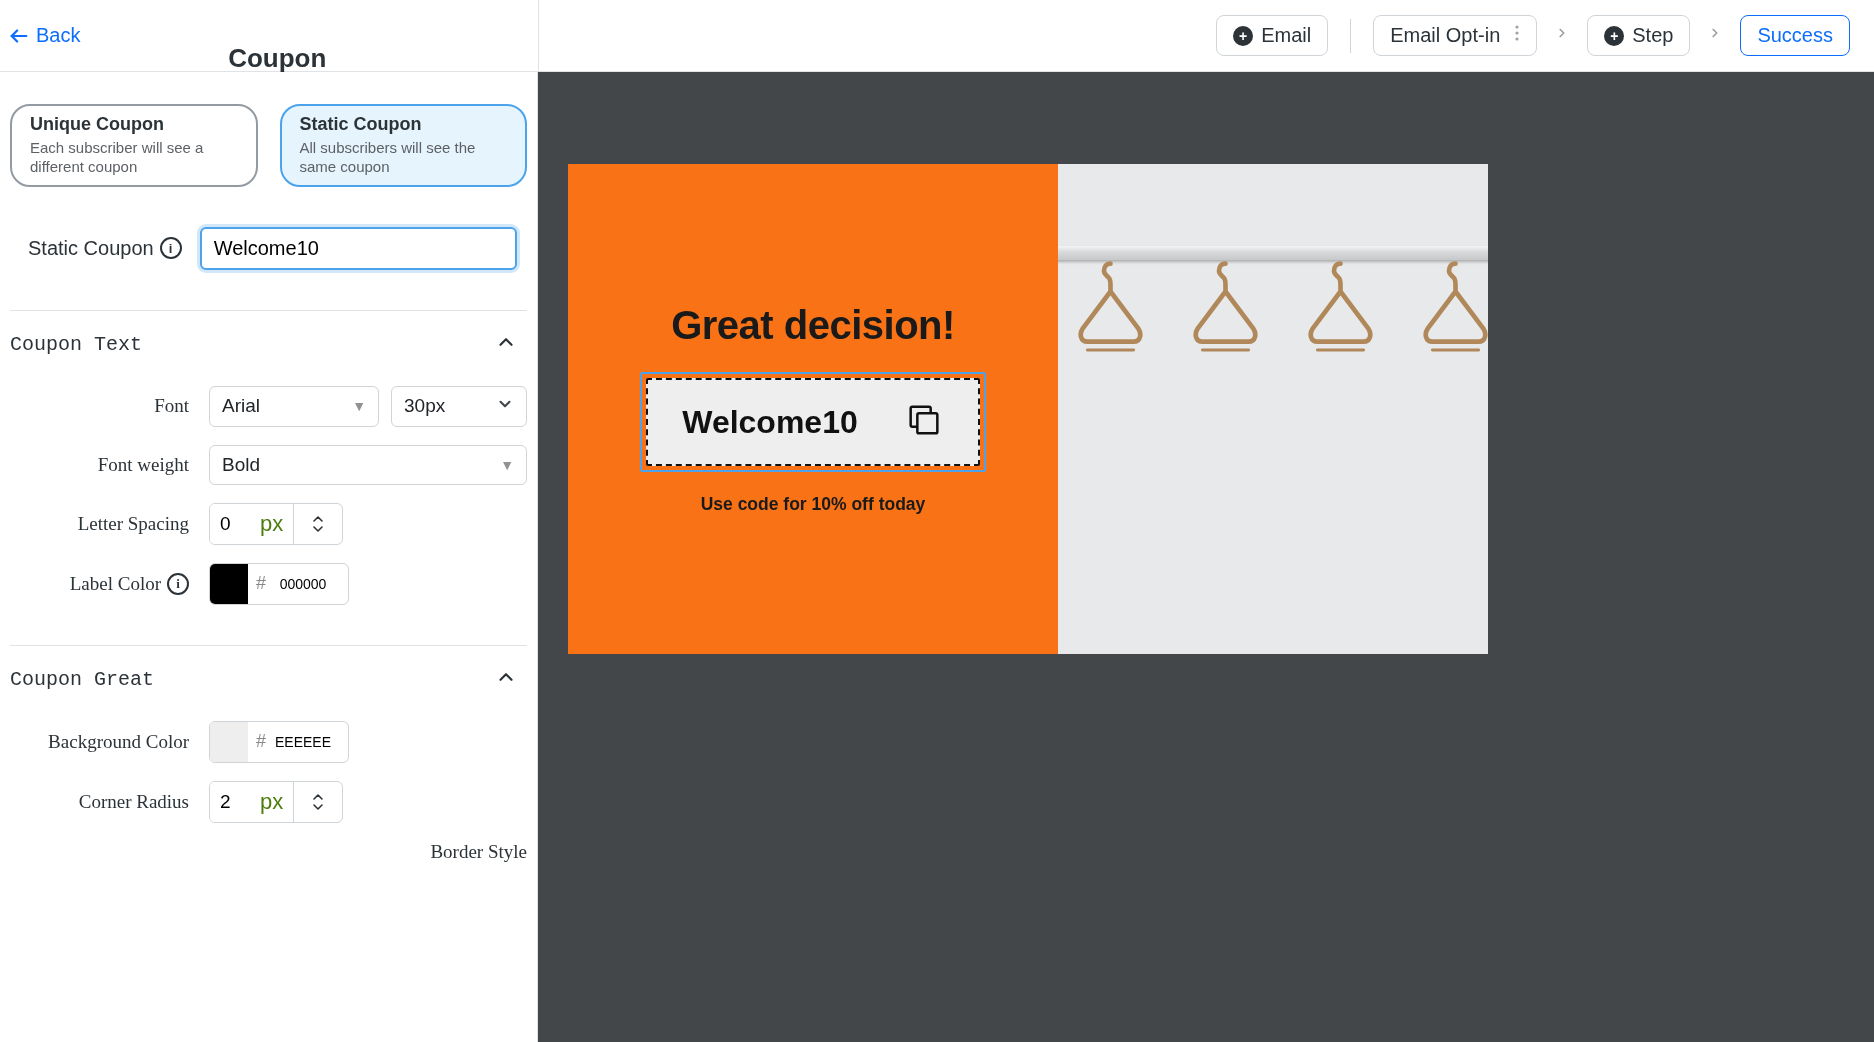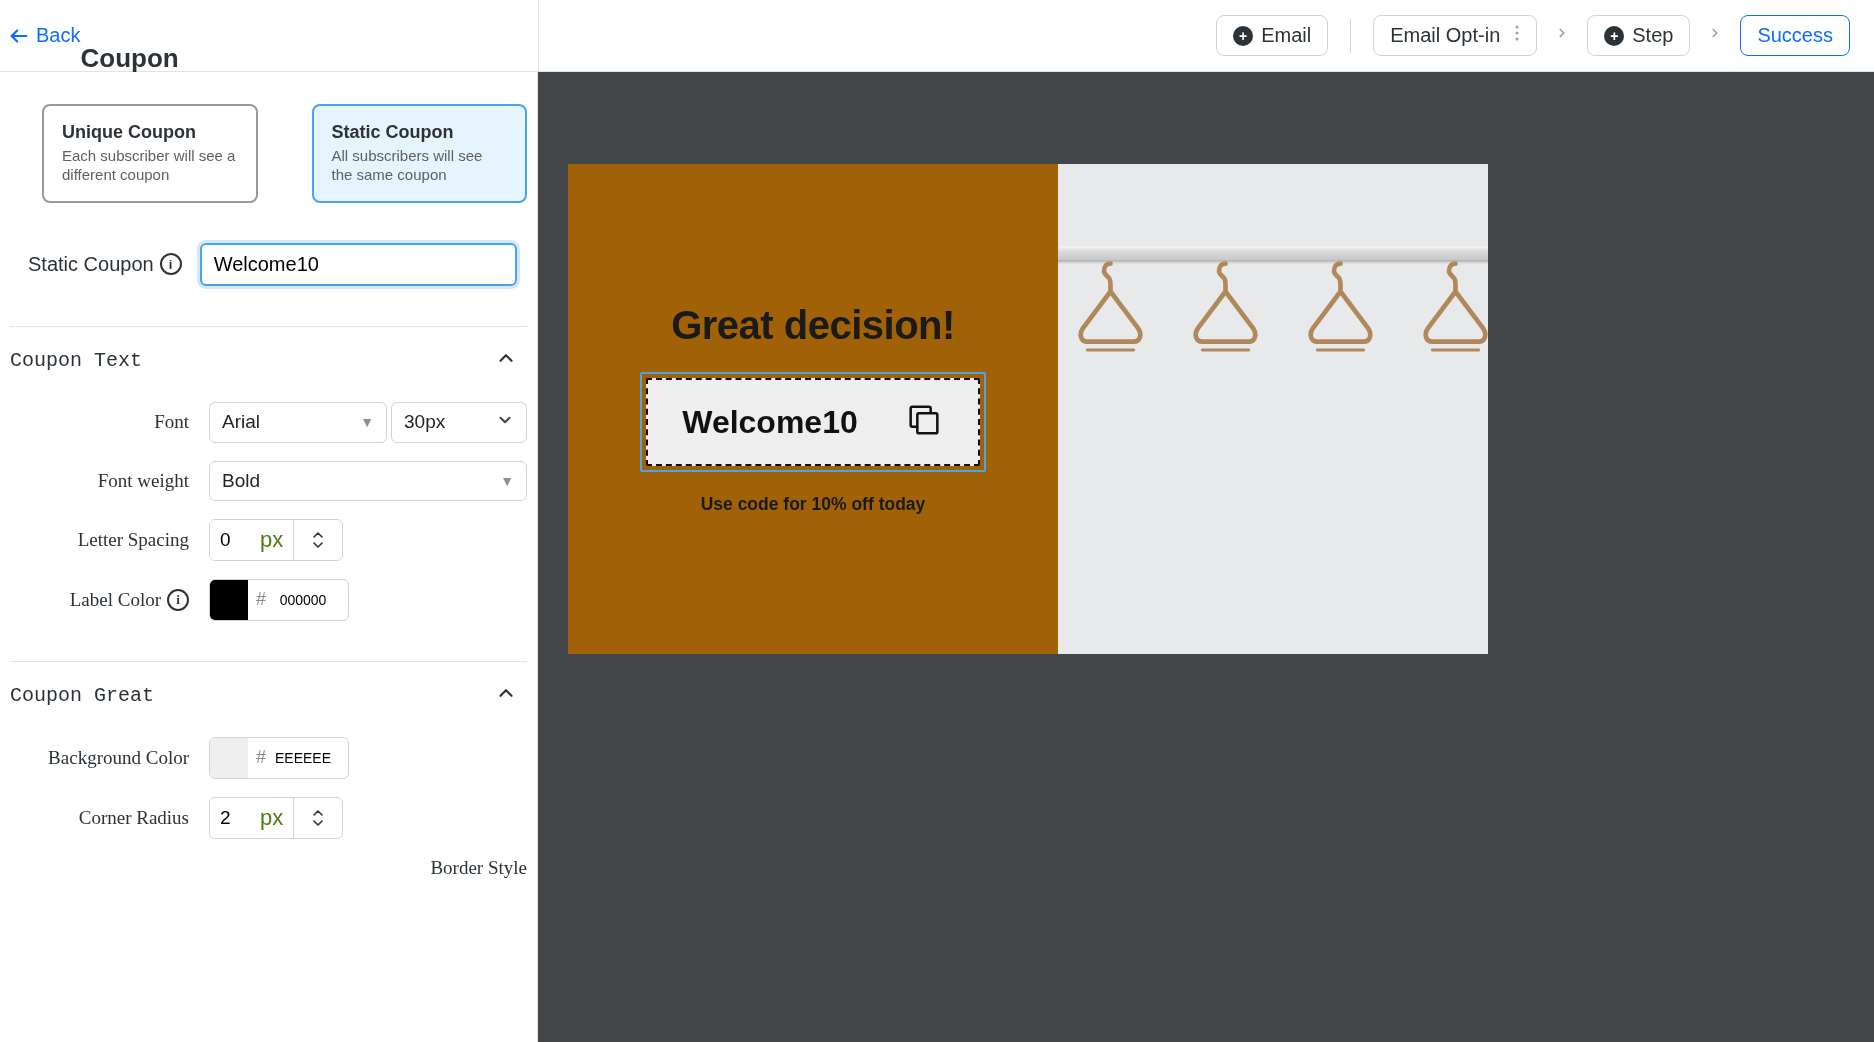--- a/index.html
+++ b/index.html
@@ -2,67 +2,67 @@
 <html><head>
   <meta charset="utf-8">
   <style>
     * { box-sizing: border-box; margin: 0; padding: 0; }
     body { font-family: -apple-system, BlinkMacSystemFont, "Segoe UI", Helvetica, Arial, sans-serif; height: 100vh; overflow: hidden; color: #212529; }
     .app { display: flex; flex-direction: column; height: 100vh; width: 100%; }
     .topbar { display: flex; align-items: center; height: 72px; border-bottom: 1px solid #e0e3e6; }
     .left-top { width: 538px; display: flex; align-items: center; height: 100%; padding: 0 4px; }
     .back-link { display: flex; align-items: center; gap: 6px; color: #0d6efd; font-size: 20px; margin-left: 4px; cursor: pointer; }
     .back-text { font-weight: 400; }
-    .title { flex: 1; font-size: 26px; font-weight: 600; color: #2c3338; margin-top: 45px; }
+    .title { flex: 1; text-align: center; font-size: 26px; font-weight: 600; color: #2c3338; margin-top: 45px; }
     .right-top { flex: 1; display: flex; align-items: center; justify-content: flex-end; gap: 18px; padding: 0 24px 0 10px; border-left: 1px solid #e0e3e6; height: 100%; }
     .step-chip { display: flex; align-items: center; gap: 8px; border: 1px solid #cfd4d9; border-radius: 8px; padding: 8px 16px; font-size: 20px; font-weight: 500; cursor: pointer; background: #fff; color: #2c3338; }
     .step-chip .menu-dots { opacity: .55; margin-left: 6px; }
     .step-chip.success { color: #0d6efd; border-color: #0d6efd; }
     .sep-vert { width: 1px; height: 34px; background: #d0d4d8; margin: 0 4px; display: block; }
     .chevron-step { color: #9aa0a6; font-size: 18px; }
     .plus-badge { display: inline-flex; align-items: center; justify-content: center; width: 20px; height: 20px; border-radius: 50%; background: #2c3338; color: #fff; font-size: 14px; font-weight: 700; line-height: 1; }
 
     .main { display: flex; flex: 1; min-height: 0; }
     .sidebar { width: 538px; border-right: 1px solid #e0e3e6; overflow-y: auto; padding: 32px 10px 32px 10px; }
     .type-cards { display: flex; gap: 22px; }
-    .card { flex: 1; border: 2px solid #939aa1; border-radius: 8px; padding: 16px 18px; cursor: pointer; margin-left: 32px; }
+    .card { flex: 1; border: 2px solid #939aa1; border-radius: 20px; padding: 8px 18px; cursor: pointer; }
     .card-title { font-size: 18px; font-weight: 700; color: #2c3338; margin-bottom: 4px; }
     .card-sub { font-size: 15px; color: #5d6166; line-height: 1.25; }
     .card.selected { border-color: #4aa3eb; background: #e6f4fd; }
 
     .field-row { display: flex; align-items: center; margin-top: 40px; gap: 18px; }
     .field-label { display: flex; align-items: center; gap: 6px; font-size: 20px; color: #2c3338; }
     .info-badge { display: inline-flex; width: 22px; height: 22px; align-items: center; justify-content: center; border: 2px solid #2c3338; border-radius: 50%; font-size: 13px; font-weight: 700; }
     .coupon-input { flex: 1; border: 2px solid #4aa3eb; border-radius: 6px; padding: 8px 12px; font-size: 20px; outline: none; background: #fff; box-shadow: 0 0 0 3px rgba(74,163,235,.25); }
 
     .section { border-top: 1px solid #e0e3e6; margin-top: 40px; padding-top: 20px; }
     .section-header { display: flex; justify-content: space-between; align-items: center; padding-right: 10px; cursor: pointer; }
     .section-title { font-size: 20px; color: #2c3338; font-family: Liberation Mono, monospace; }
     .chev { font-size: 20px; color: #2c3338; }
 
     .prop-rows { margin-top: 28px; display: flex; flex-direction: column; gap: 18px; }
     .prop-row { display: flex; align-items: center; justify-content: flex-end; gap: 20px; }
     .prop-label { font-size: 19px; color: #2c3338; flex: 1; text-align: right; display: flex; justify-content: flex-end; align-items: center; gap: 6px; font-family: Liberation Serif, serif; }
-    .ctrl-group { width: 318px; display: flex; gap: 4px; }
+    .ctrl-group { width: 318px; display: flex; gap: 12px; }
     .select { flex: 1; border: 1.5px solid #cfd4d9; border-radius: 6px; padding: 8px 12px; font-size: 19px; display: flex; justify-content: space-between; align-items: center; cursor: pointer; background: #fff; }
     .select .arr { opacity: .5; font-size: 14px; }
     .select.big-arr .arr { opacity: .9; font-size: 18px; font-weight: 700; }
     .num-stepper { display: flex; align-items: stretch; border: 1.5px solid #cfd4d9; border-radius: 6px; overflow: hidden; width: 134px; height: 42px; }
     .num-stepper .num-val { width: 50px; text-align: left; font-size: 19px; border: none; outline: none; padding-left: 10px; }
     .num-stepper .unit { display: flex; align-items: center; width: 34px; font-size: 22px; color: #4d7c0f; }
     .num-stepper .spin { width: 50px; border-left: 1.5px solid #cfd4d9; display: flex; flex-direction: column; align-items: center; justify-content: center; cursor: pointer; font-size: 12px; gap: 0; }
     .color-input { display: flex; align-items: stretch; border: 1.5px solid #cfd4d9; border-radius: 6px; overflow: hidden; height: 42px; width: 140px; }
     .swatch { width: 38px; }
     .swatch.black { background: #000; }
     .swatch.grey { background: #eeeeee; }
     .hash { display: flex; align-items: center; padding-left: 8px; color: #888; font-size: 18px; }
     .hexval { border: none; outline: none; font-size: 14px; width: 72px; padding-left: 2px; text-align: center; }
 
     .canvas { flex: 1; background: #43474a; display: flex; align-items: flex-start; justify-content: flex-start; padding: 92px 0 0 30px; overflow: hidden; }
-    .modal { background: #a16207; width: 490px; height: 490px; padding: 20px 24px; display: flex; flex-direction: column; align-items: center; justify-content: center; }
+    .modal { background: #f97316; width: 490px; height: 490px; padding: 20px 24px; display: flex; flex-direction: column; align-items: center; justify-content: center; }
     .modal h1 { font-family: Arial, sans-serif; font-weight: 800; font-size: 40px; color: #1a1a1a; letter-spacing: -0.5px; }
     .coupon-box-wrap { margin-top: 24px; border: 2.5px solid #4aa3eb; padding: 4px; border-radius: 2px; }
     .coupon-box { border: 2px dashed #111; background: #eeeeee; padding: 20px 34px; display: flex; align-items: center; gap: 46px; border-radius: 2px; }
     .coupon-code { font-family: Arial, sans-serif; font-weight: 700; font-size: 32px; color: #111; }
     .modal-sub { margin-top: 22px; font-weight: 700; font-size: 17.5px; color: #1a1a1a; }
     .photo { flex: 1; height: 100%; background: #e8e9ea; position: relative; overflow: hidden; }
     .rod { position: absolute; top: 82px; left: -8px; right: -8px; height: 14px; border-radius: 7px; background: linear-gradient(#f5f5f6, #d9dadc 40%, #c6c8ca); box-shadow: 0 2px 3px rgba(0,0,0,.25); }
     .hangers { position: absolute; top: 30px; left: 0; right: 0; bottom: 0; display: flex; gap: 50px; padding-left: 20px; }
     .hanger { width: 140px; height: 260px; }
     .preview { display: flex; align-items: stretch; width: 100%; max-width: 920px; height: 490px; }

